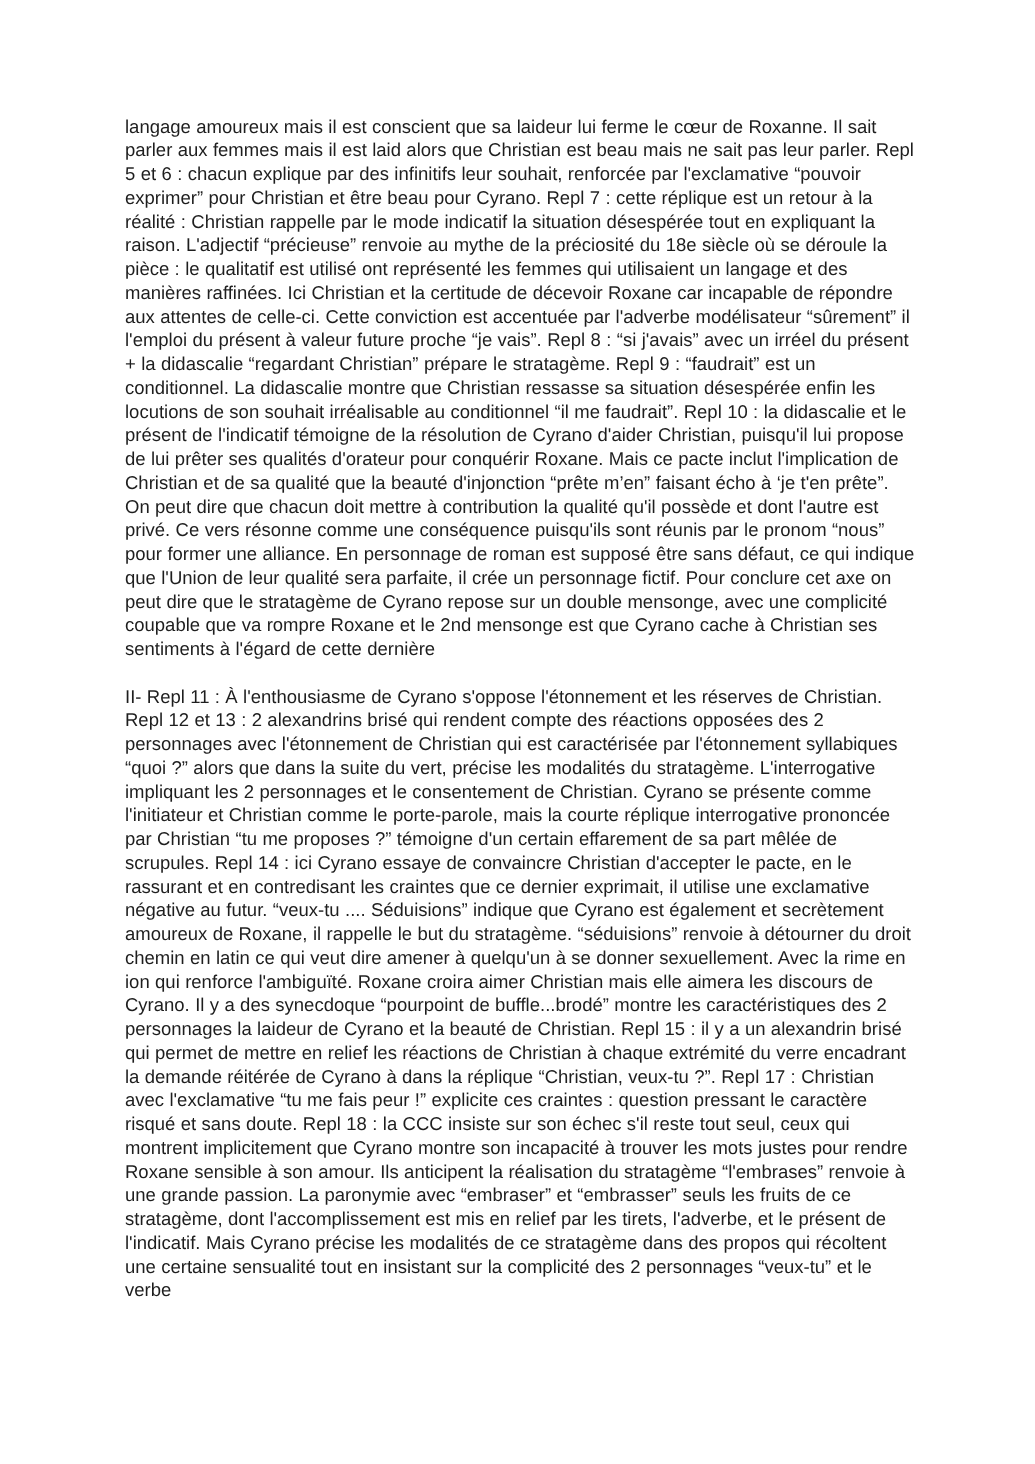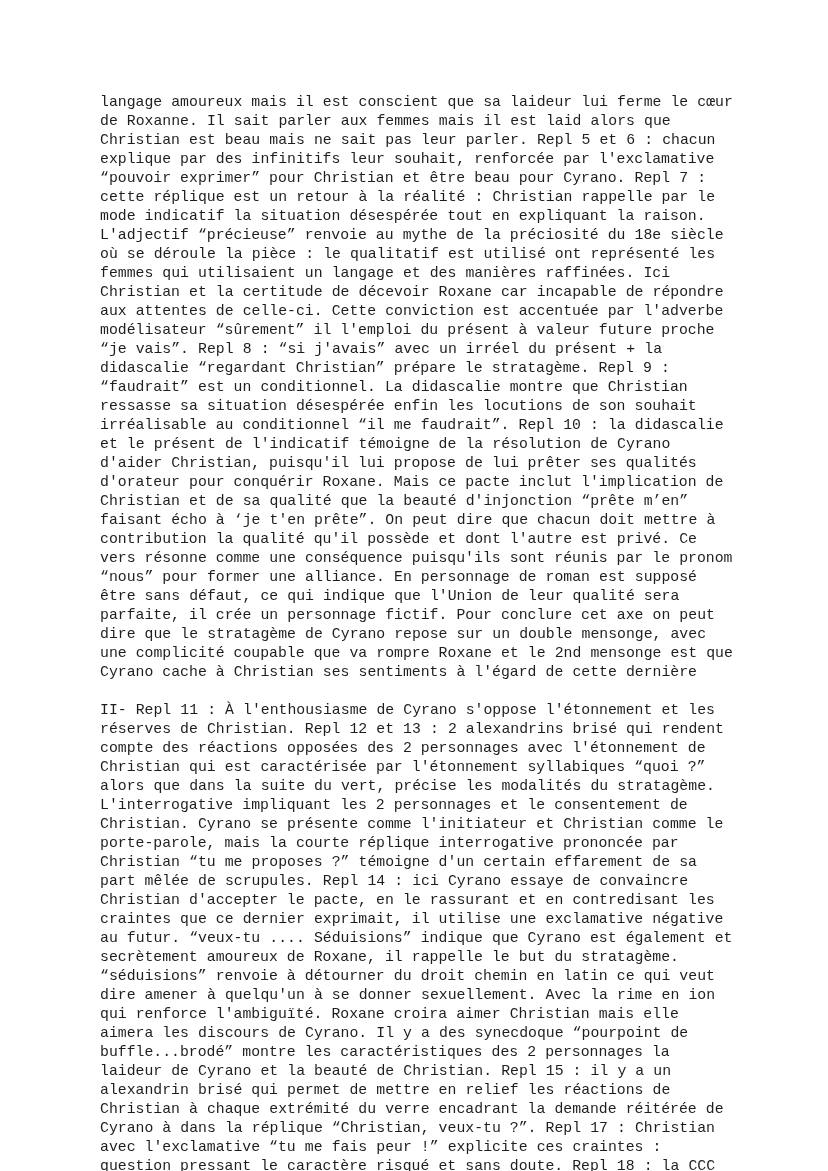--- a/index.html
+++ b/index.html
@@ -29,21 +29,20 @@
     width: 633px;
     color: #1e1e1e;
     font-size: 14.8px;
     line-height: 19px;
     text-align: left;
     word-spacing: 0.2px;
   }
   .para {
     margin: 0 0 19px 0;
     white-space: pre-wrap;
-    font-family: Liberation Mono, monospace;
   }
   .para:last-child {
     margin-bottom: 11px;
   }
 </style>
 </head>
 <body>
 
 <div class="page">
   <div class="text-block">

